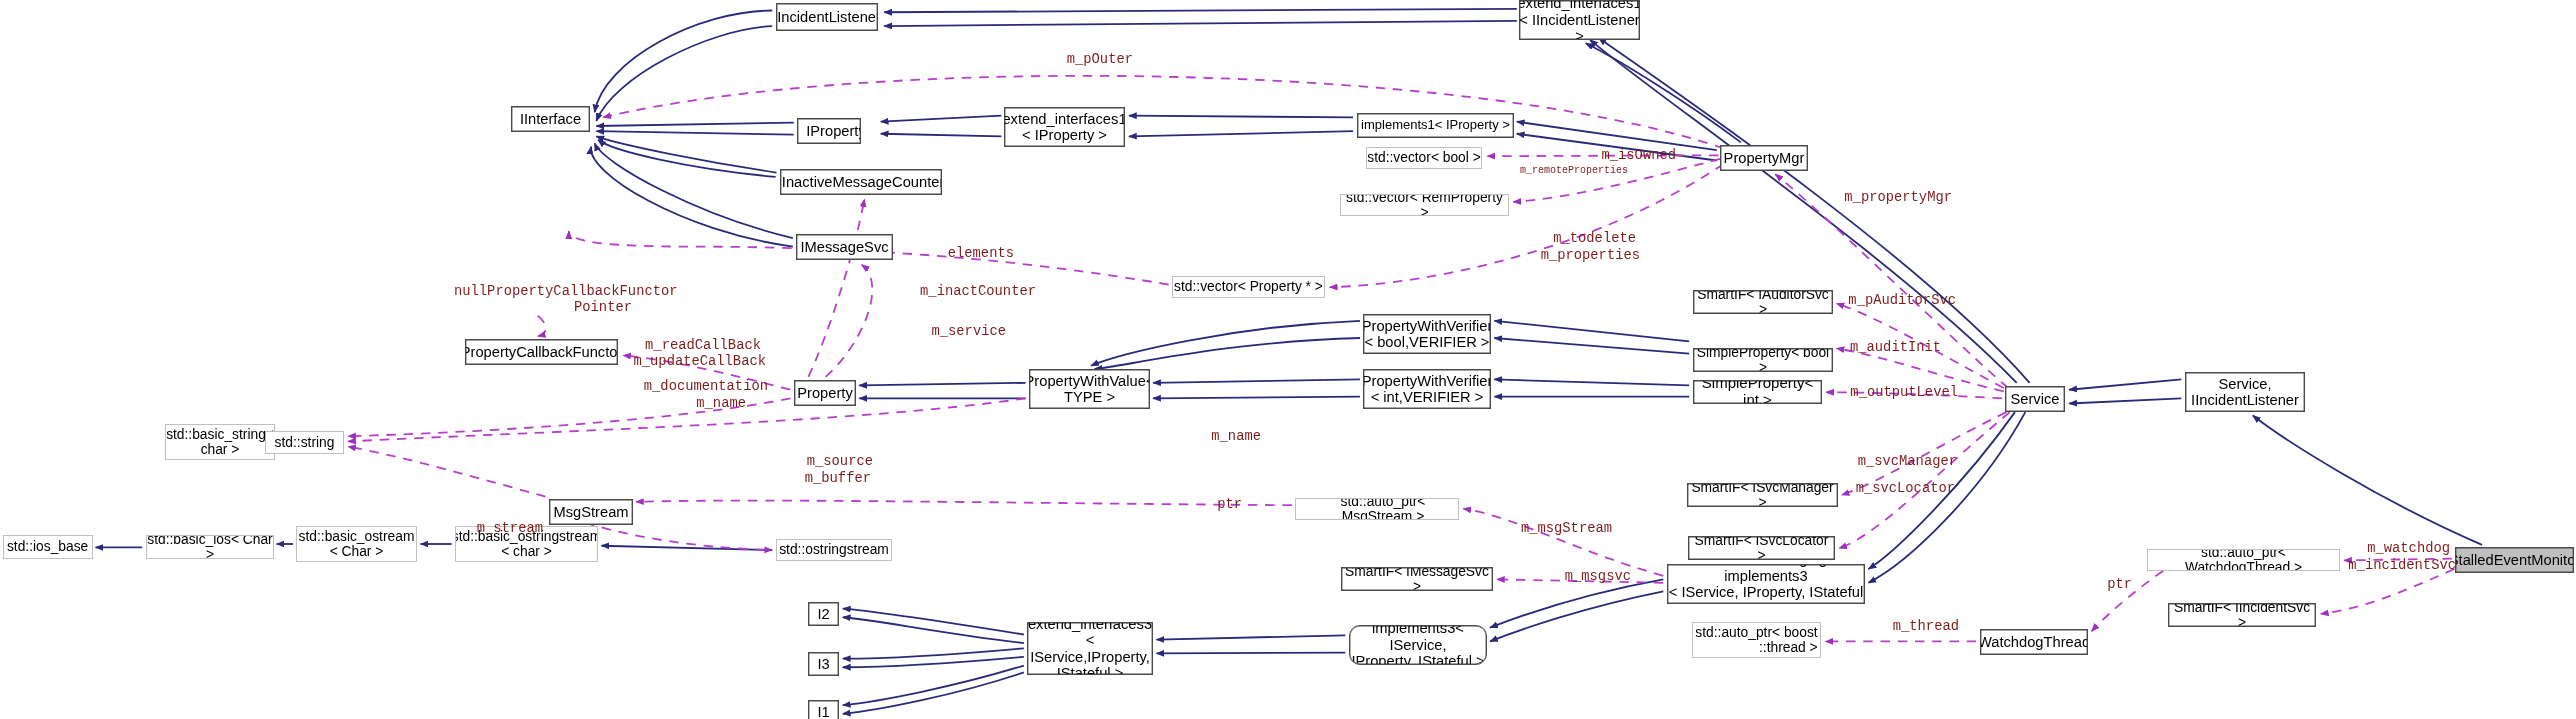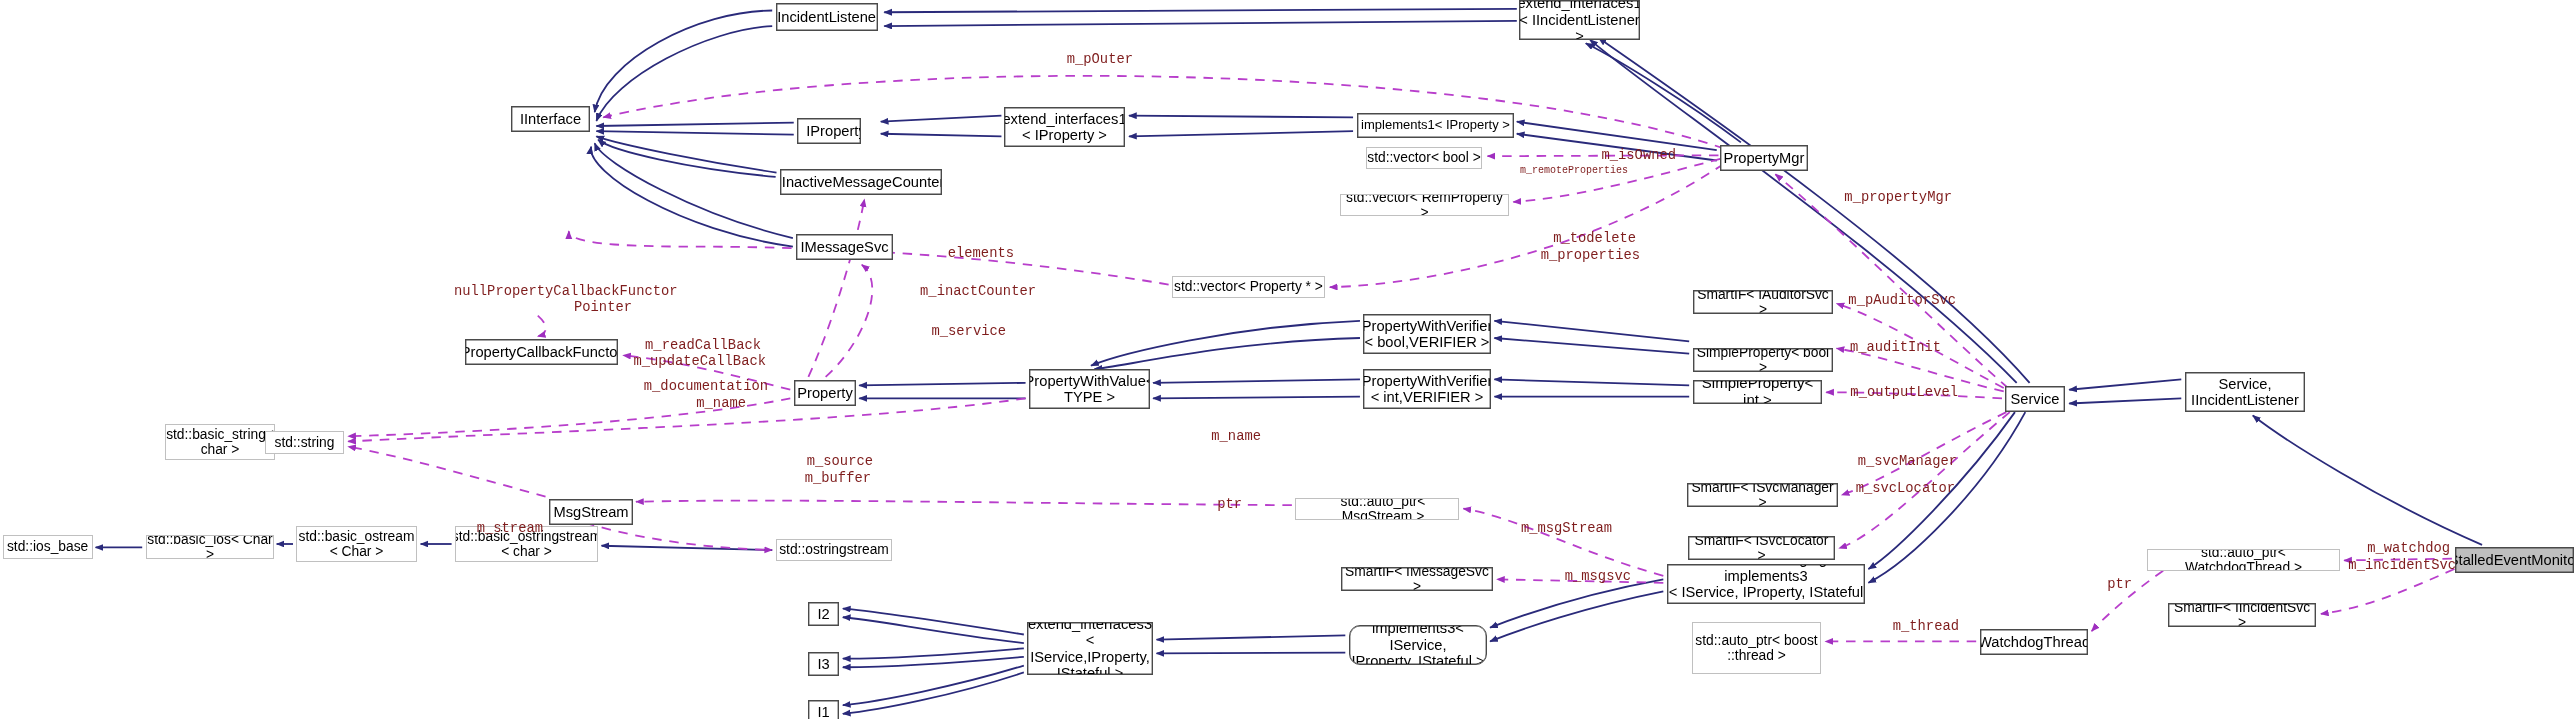--- a/index.html
+++ b/index.html
@@ -236,21 +236,21 @@
 &lt; IService, IProperty, IStateful &gt; &gt;</div>
       <div class="node ext" style="left: 2147px; top: 549px; width: 193px; height: 22.4px; font-size: 13.8px;">std::auto_ptr&lt; WatchdogThread &gt;</div>
       <div class="node hl" style="left: 2455px; top: 547px; width: 119px; height: 26px; font-size: 14.7px;">StalledEventMonitor</div>
       <div class="node cls" style="left: 808px; top: 602px; width: 31px; height: 24px; font-size: 14.7px;">I2</div>
       <div class="node cls" style="left: 2168px; top: 603px; width: 148px; height: 24px; font-size: 13.8px;">SmartIF&lt; IIncidentSvc &gt;</div>
       <div class="node cls" style="left: 1027px; top: 622px; width: 126px; height: 53px; font-size: 14.7px;">extend_interfaces3
 &lt; IService,IProperty,
 IStateful &gt;</div>
       <div class="node cls" style="left: 1349px; top: 625px; width: 138px; height: 40px; font-size: 14.7px; border-radius: 11px;">implements3&lt; IService,
 IProperty, IStateful &gt;</div>
-      <div class="node ext" style="left: 1692px; top: 622px; width: 129px; height: 52px; font-size: 13.8px;">std::auto_ptr&lt; boost
+      <div class="node ext" style="left: 1692px; top: 622px; width: 129px; height: 36px; font-size: 13.8px; text-align: right;">std::auto_ptr&lt; boost
 ::thread &gt;</div>
       <div class="node cls" style="left: 1980px; top: 629px; width: 108px; height: 26px; font-size: 14.7px;">WatchdogThread</div>
       <div class="node cls" style="left: 808px; top: 652px; width: 31px; height: 24px; font-size: 14.7px;">I3</div>
       <div class="node cls" style="left: 808px; top: 700px; width: 31px; height: 24px; font-size: 14.7px;">I1</div>
     </div>
 
   <div id="label-layer">
       <div class="edgelabel" style="left: 1030px; top: 52px; width: 103px; font-size: 13.8px;">m_pOuter</div>
       <div class="edgelabel" style="left: 1840px; top: 190px; width: 112px; font-size: 13.8px;">m_propertyMgr</div>
       <div class="edgelabel" style="left: 1579px; top: 148px; width: 97px; font-size: 13.8px;">m_isOwned</div>

